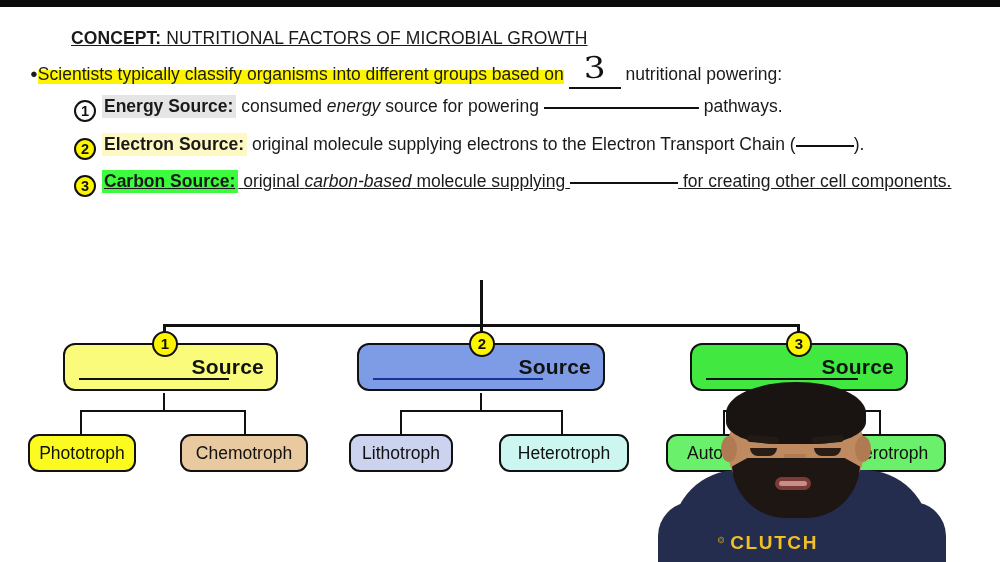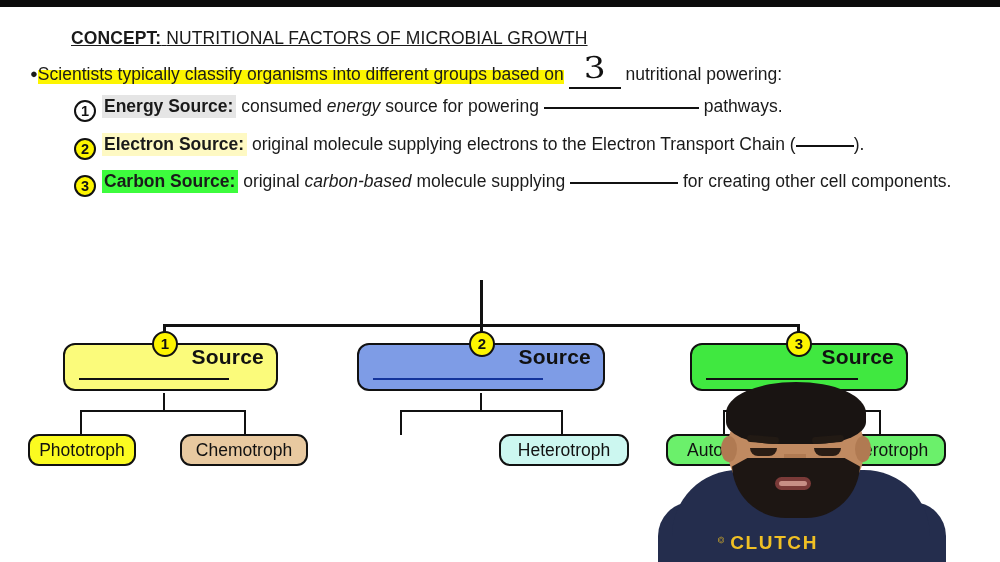--- a/index.html
+++ b/index.html
@@ -48,21 +48,21 @@
     color: #111; position: relative; top: -4px;
     display: inline-block; transform: scaleX(1.15) rotate(-2deg);
   }
 
   .factor {
     position: absolute; left: 74px;
     font-size: 17.5px; color: #1a1a1a; white-space: nowrap;
   }
   .factor.f1 { top: 96px; }
   .factor.f2 { top: 134px; }
-  .factor.f3 { top: 171px; }
+  .factor.f3 { top: 171px; text-decoration: underline; }
 
   .numcircle {
     display: inline-block; width: 22px; height: 22px;
     border: 2px solid #111; border-radius: 50%;
     background: #fdf500;
     font-size: 14.5px; font-weight: bold; color: #111;
     text-align: center; line-height: 18px;
     vertical-align: -4px; margin-right: 6px;
     position: relative; z-index: 3;
   }
@@ -89,21 +89,21 @@
   .rootbox .rt {
     font-size: 23.5px; font-weight: bold; color: #111; line-height: 26px;
     letter-spacing: 0.2px;
   }
 
   .line { position: absolute; background: #111; }
 
   .srcbox {
     position: absolute; height: 48px;
     border: 2.6px solid #111; border-radius: 12px;
-    display: flex; justify-content: flex-end;
+    display: flex; align-items: center; justify-content: flex-end;
     padding-right: 12px;
   }
   .srcbox .srclabel {
     font-size: 21px; font-weight: bold; color: #111; letter-spacing: .2px;
   }
   .srcbox .srcblank {
     position: absolute; left: 14px; bottom: 9px; height: 0;
     border-bottom: 2.4px solid #111;
   }
   .srcbox.b1 { left: 63px;  width: 215px; background: #fbfb7b; }
@@ -112,21 +112,21 @@
   .srcbox.b2 .srcblank { border-bottom-color: #14349c; }
 
   .badge {
     position: absolute; width: 26px; height: 26px; border-radius: 50%;
     background: #fdf500; border: 2.6px solid #111;
     font-size: 15px; font-weight: bold; color: #111;
     text-align: center; line-height: 21px; z-index: 6;
   }
 
   .leafbox {
-    position: absolute; height: 32px;
+    position: absolute; height: 38px;
     border: 2.4px solid #111; border-radius: 11px;
     display: flex; align-items: center; justify-content: center;
     font-size: 17.5px; color: #111;
     padding: 0 10px; white-space: nowrap;
   }
   .lf-photo  { left: 28px;  top: 434px; width: 108px; background: #fbfb20; }
   .lf-chemo  { left: 180px; top: 434px; width: 128px; background: #e8c9a0; }
   .lf-litho  { left: 349px; top: 434px; width: 104px; background: #ccd3ee; }
   .lf-organo { left: 499px; top: 434px; width: 130px; background: #ccf7f0; }
   .lf-auto   { left: 666px; top: 434px; width: 118px; background: #6bf06b; }
@@ -275,20 +275,21 @@
   <div class="line" style="left:400px; top:410px; width:2.4px; height:25px;"></div>
   <div class="line" style="left:561px; top:410px; width:2.4px; height:25px;"></div>
 
   <div class="line" style="left:797px; top:393px; width:2.4px; height:18px;"></div>
   <div class="line" style="left:723px; top:410px; width:158px; height:2.4px;"></div>
   <div class="line" style="left:723px; top:410px; width:2.4px; height:25px;"></div>
   <div class="line" style="left:879px; top:410px; width:2.4px; height:25px;"></div>
 
   <div class="leafbox lf-photo">Phototroph</div>
   <div class="leafbox lf-chemo">Chemotroph</div>
+  <div class="leafbox lf-litho">Lithotroph</div>
   <div class="leafbox lf-organo">Heterotroph</div>
   <div class="leafbox lf-auto">Autotroph</div>
   <div class="leafbox lf-hetero">Heterotroph</div>
 
   <div class="cam">
     <div class="neck"></div>
     <div class="shoulderL"></div>
     <div class="shoulderR"></div>
     <div class="shirt"></div>
     <div class="collar"></div>

